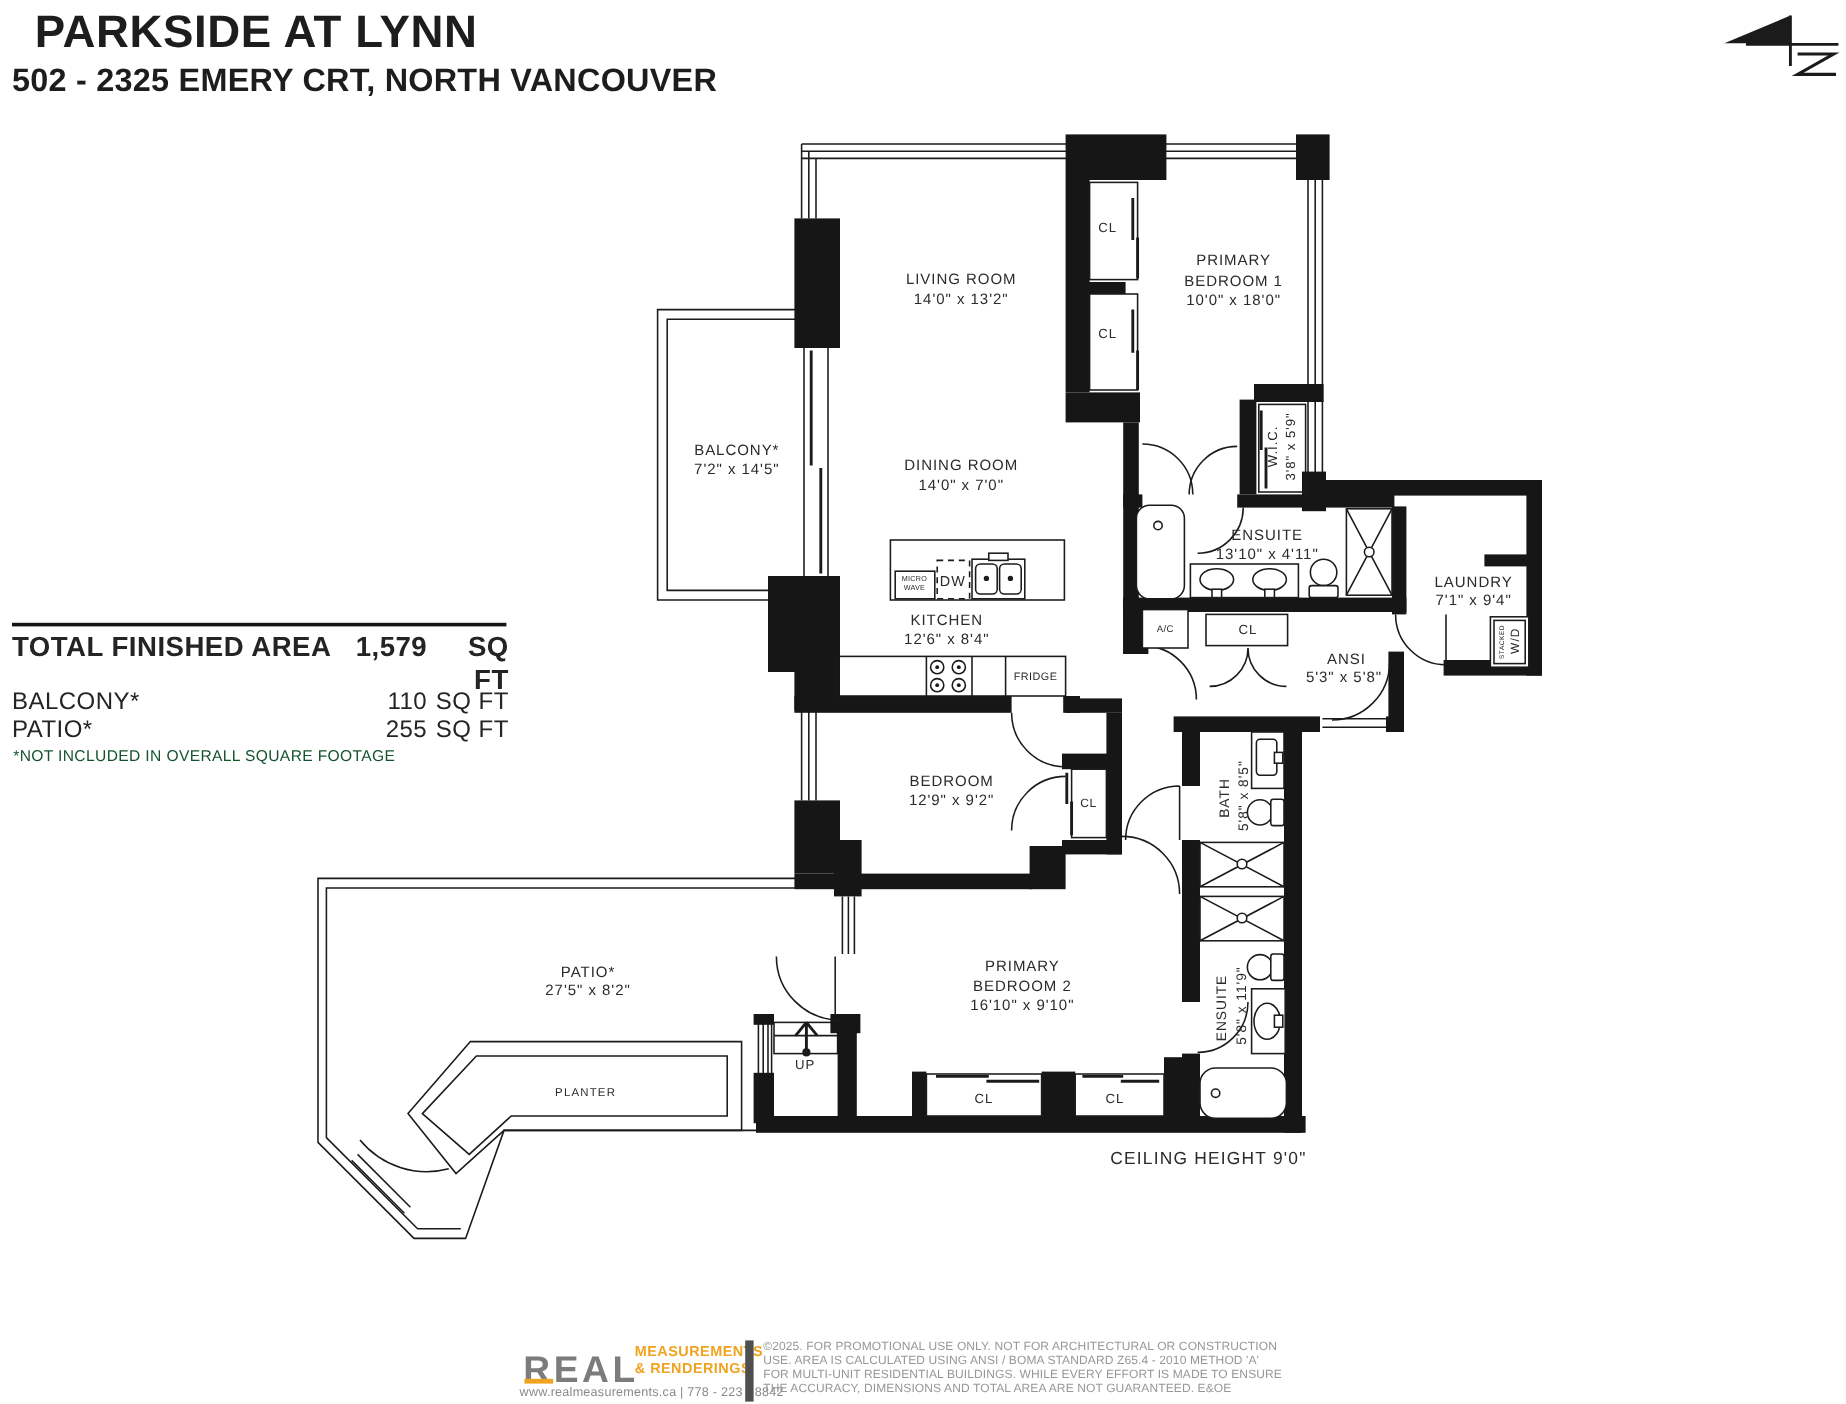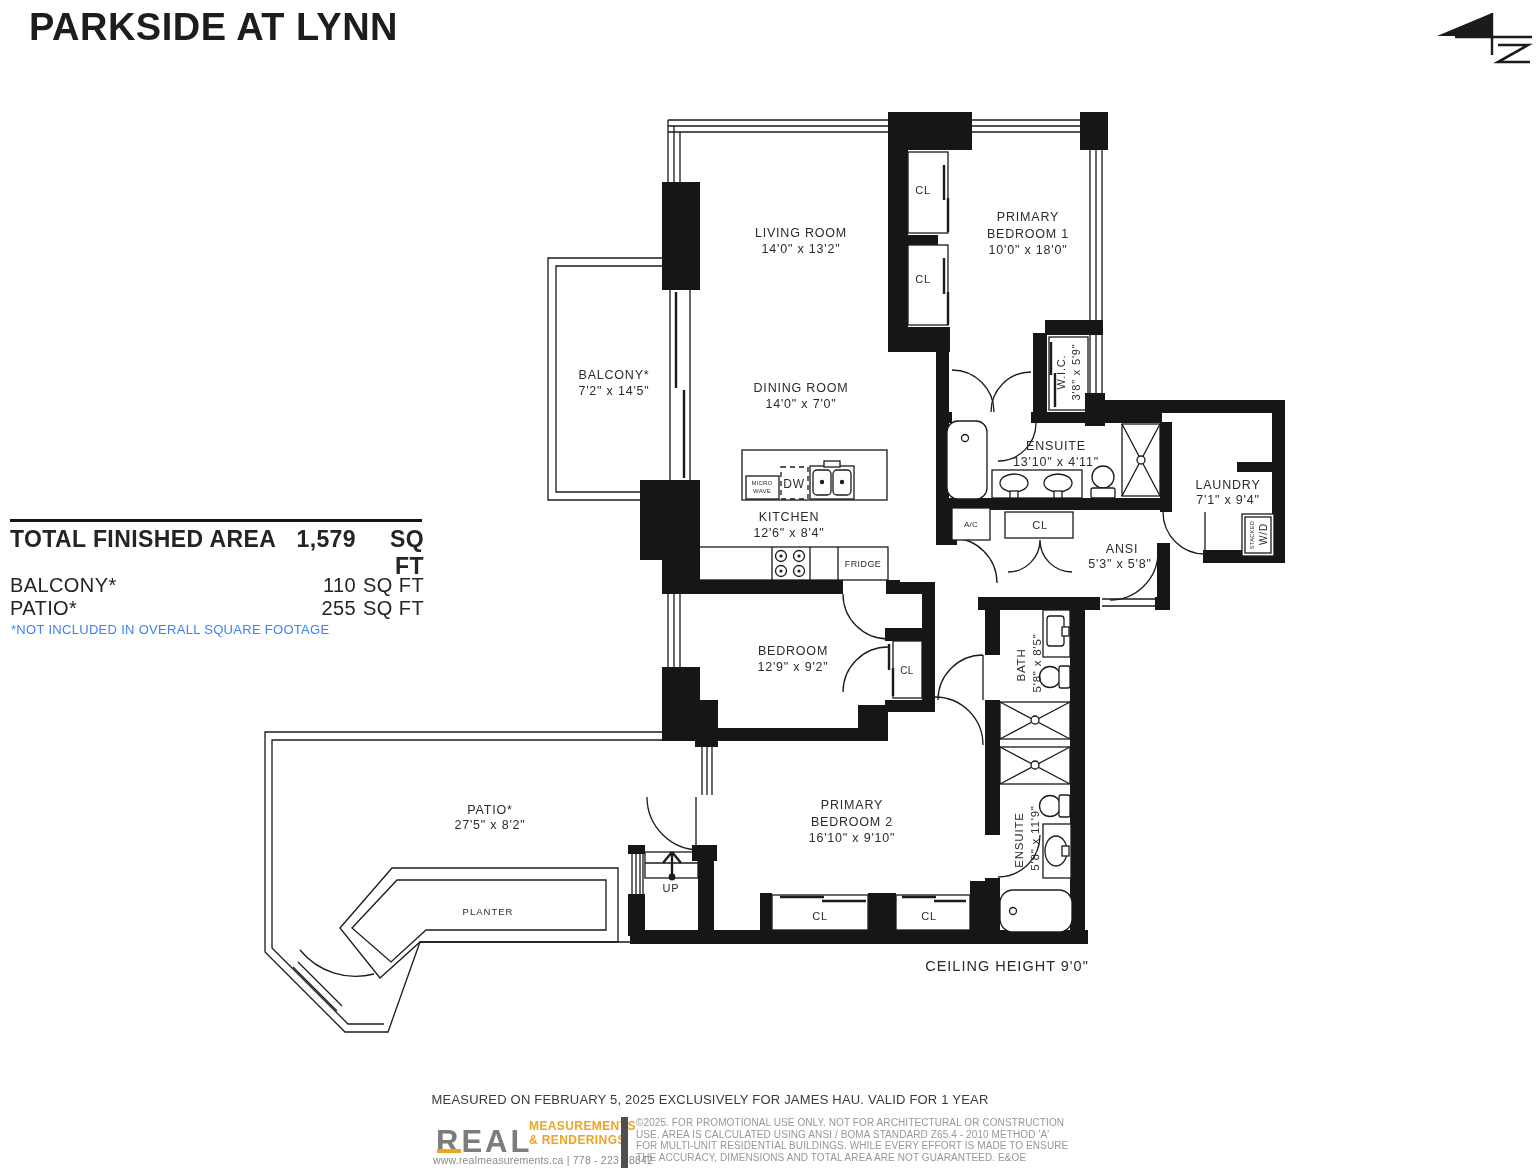--- a/index.html
+++ b/index.html
@@ -19,41 +19,42 @@
              letter-spacing:0.5px;color:#1d1d1d;margin-left:19px;}
   .hdr-addr{position:absolute;left:10px;top:52px;font-size:27px;font-weight:bold;
             letter-spacing:0.2px;color:#1d1d1d;}
   .tbl-line{position:absolute;left:10px;top:519px;width:412px;height:2.5px;background:#161616;}
   .tbl-row{position:absolute;left:10px;width:414px;display:flex;align-items:baseline;color:#242424;}
   .tbl-row .lab{flex:1;text-align:left;}
   .tbl-row .val{width:76px;text-align:right;}
   .tbl-row .unit{width:68px;text-align:right;}
   .tbl-bold{font-weight:bold;font-size:23px;letter-spacing:0.4px;}
   .tbl-reg{font-weight:400;font-size:20px;letter-spacing:0.4px;}
-  .tbl-note{position:absolute;left:11px;top:622px;font-size:13px;letter-spacing:0.3px;color:#3b82f6;}
+  .tbl-note{position:absolute;left:11px;top:622px;font-size:13px;letter-spacing:0.3px;color:#14532d;}
   .f-measured{position:absolute;left:420px;top:1092px;width:580px;text-align:center;
               font-size:13px;letter-spacing:0.2px;color:#3a3a3a;}
   .f-real{position:absolute;left:436px;top:1112px;font-size:31px;font-weight:bold;
           letter-spacing:3px;color:#7c7c7c;margin-top:12px;}
   .f-real-bar{position:absolute;left:437px;top:1149px;width:24px;height:4px;background:#f0a321;}
   .f-sub1{position:absolute;left:529px;top:1119px;font-size:12px;font-weight:bold;color:#f0a321;letter-spacing:0.4px;}
   .f-sub2{position:absolute;left:529px;top:1133px;font-size:12px;font-weight:bold;color:#f0a321;letter-spacing:0.4px;}
   .f-contact{position:absolute;left:433px;top:1154px;font-size:10.5px;color:#8a8a8a;letter-spacing:0.2px;}
   .f-div{position:absolute;left:621px;top:1117px;width:7px;height:51px;background:#4f4f4f;}
   .f-disc{position:absolute;left:636px;top:1117px;font-size:10px;line-height:11.5px;
           color:#979797;letter-spacing:0.1px;}
   .ceil{position:absolute;transform:translate(-50%,-50%);white-space:nowrap;
         font-size:14.5px;letter-spacing:1px;color:#2b2b2b;}
 </style>
 </head>
 <body>
 
 <div id="canvas">
 
   <div class="hdr-title">PARKSIDE AT LYNN</div>
+  <div class="hdr-addr">502 - 2325 EMERY CRT, NORTH VANCOUVER</div>
 
   <svg width="110" height="70" style="position:absolute;left:1425px;top:5px;">
     <polygon points="12,31 67,8 67,31" fill="#1b1b1b"></polygon>
     <path d="M30,32 H107" stroke="#1b1b1b" stroke-width="2.4" fill="none"></path>
     <path d="M67,8 V50" stroke="#1b1b1b" stroke-width="2.4" fill="none"></path>
     <path d="M73,40 H103 L73,57 H105" stroke="#1b1b1b" stroke-width="2.6" fill="none"></path>
   </svg>
 
   <svg id="plan-svg" width="1538" height="1170" viewBox="0 0 1538 1170">
 
@@ -305,21 +306,20 @@
     <span class="val">110</span>
     <span class="unit">SQ FT</span>
   </div>
   <div class="tbl-row tbl-reg" style="top:597px;">
     <span class="lab">PATIO*</span>
     <span class="val">255</span>
     <span class="unit">SQ FT</span>
   </div>
   <div class="tbl-note">*NOT INCLUDED IN OVERALL SQUARE FOOTAGE</div>
 
-  <div class="f-measured">MEASURED ON FEBRUARY 5, 2025 EXCLUSIVELY FOR JAMES HAU. VALID FOR 1 YEAR</div>
   <div class="f-real">REAL</div>
   <div class="f-real-bar"></div>
   <div class="f-sub1">MEASUREMENTS</div>
   <div class="f-sub2">&amp; RENDERINGS</div>
   <div class="f-contact">www.realmeasurements.ca | 778 - 223 - 8842</div>
   <div class="f-div"></div>
   <div class="f-disc">
     <div>©2025. FOR PROMOTIONAL USE ONLY. NOT FOR ARCHITECTURAL OR CONSTRUCTION</div>
     <div>USE. AREA IS CALCULATED USING ANSI / BOMA STANDARD Z65.4 - 2010 METHOD 'A'</div>
     <div>FOR MULTI-UNIT RESIDENTIAL BUILDINGS. WHILE EVERY EFFORT IS MADE TO ENSURE</div>

